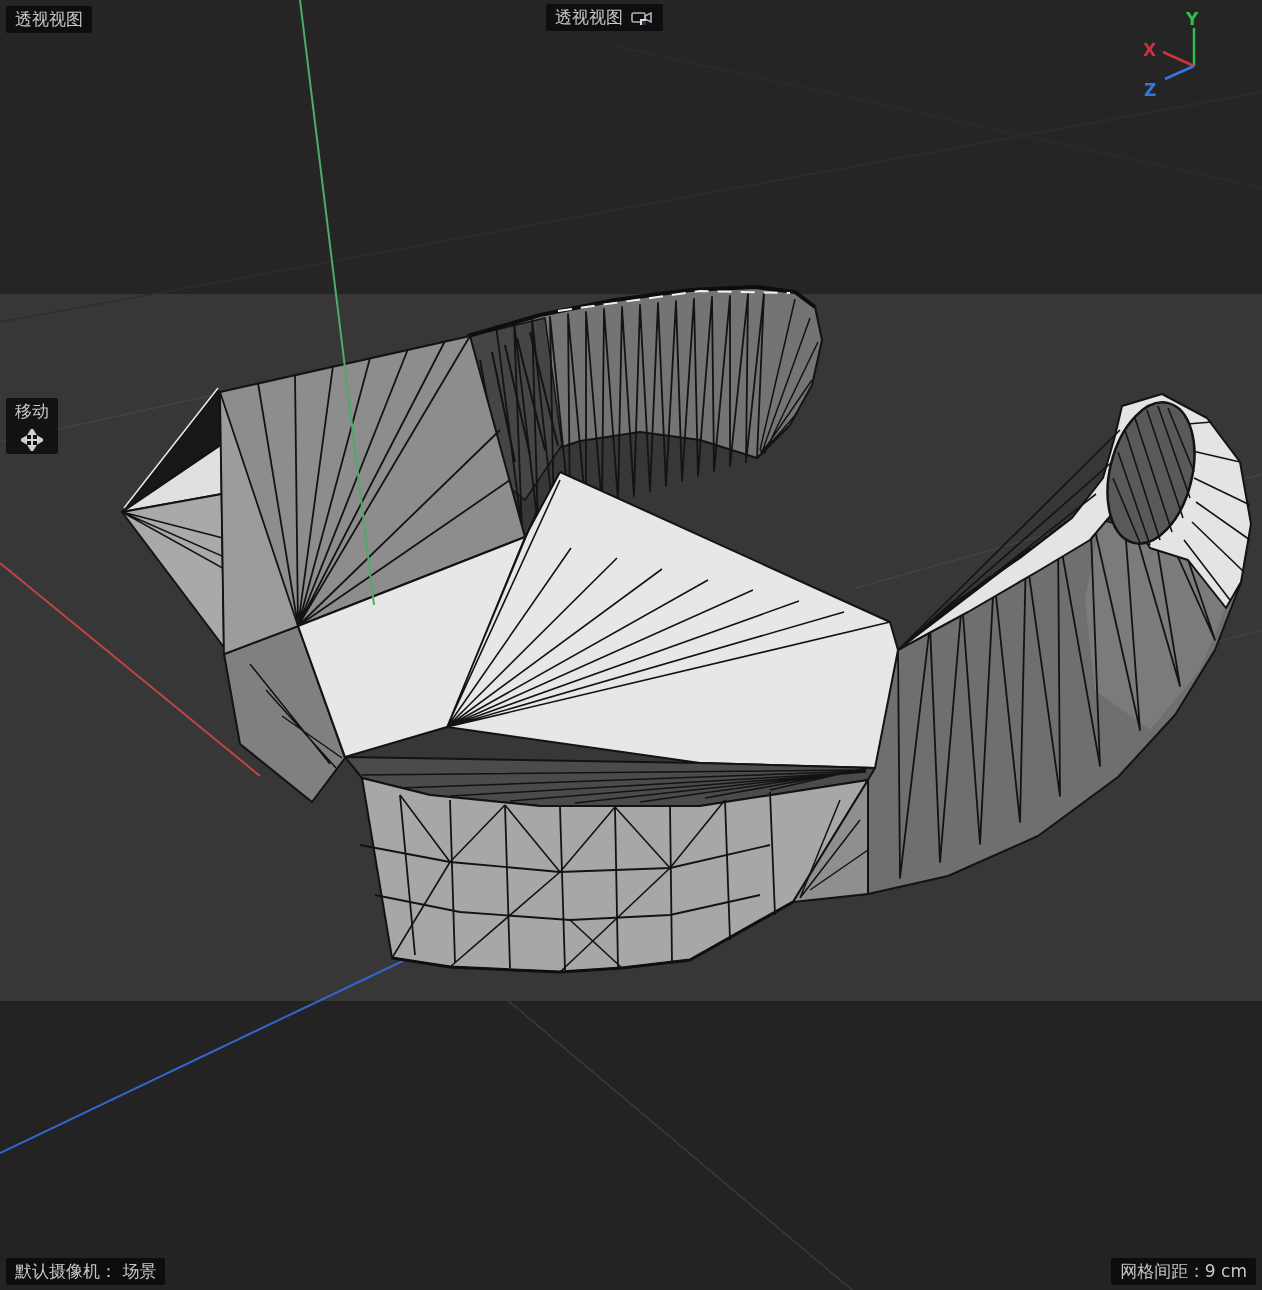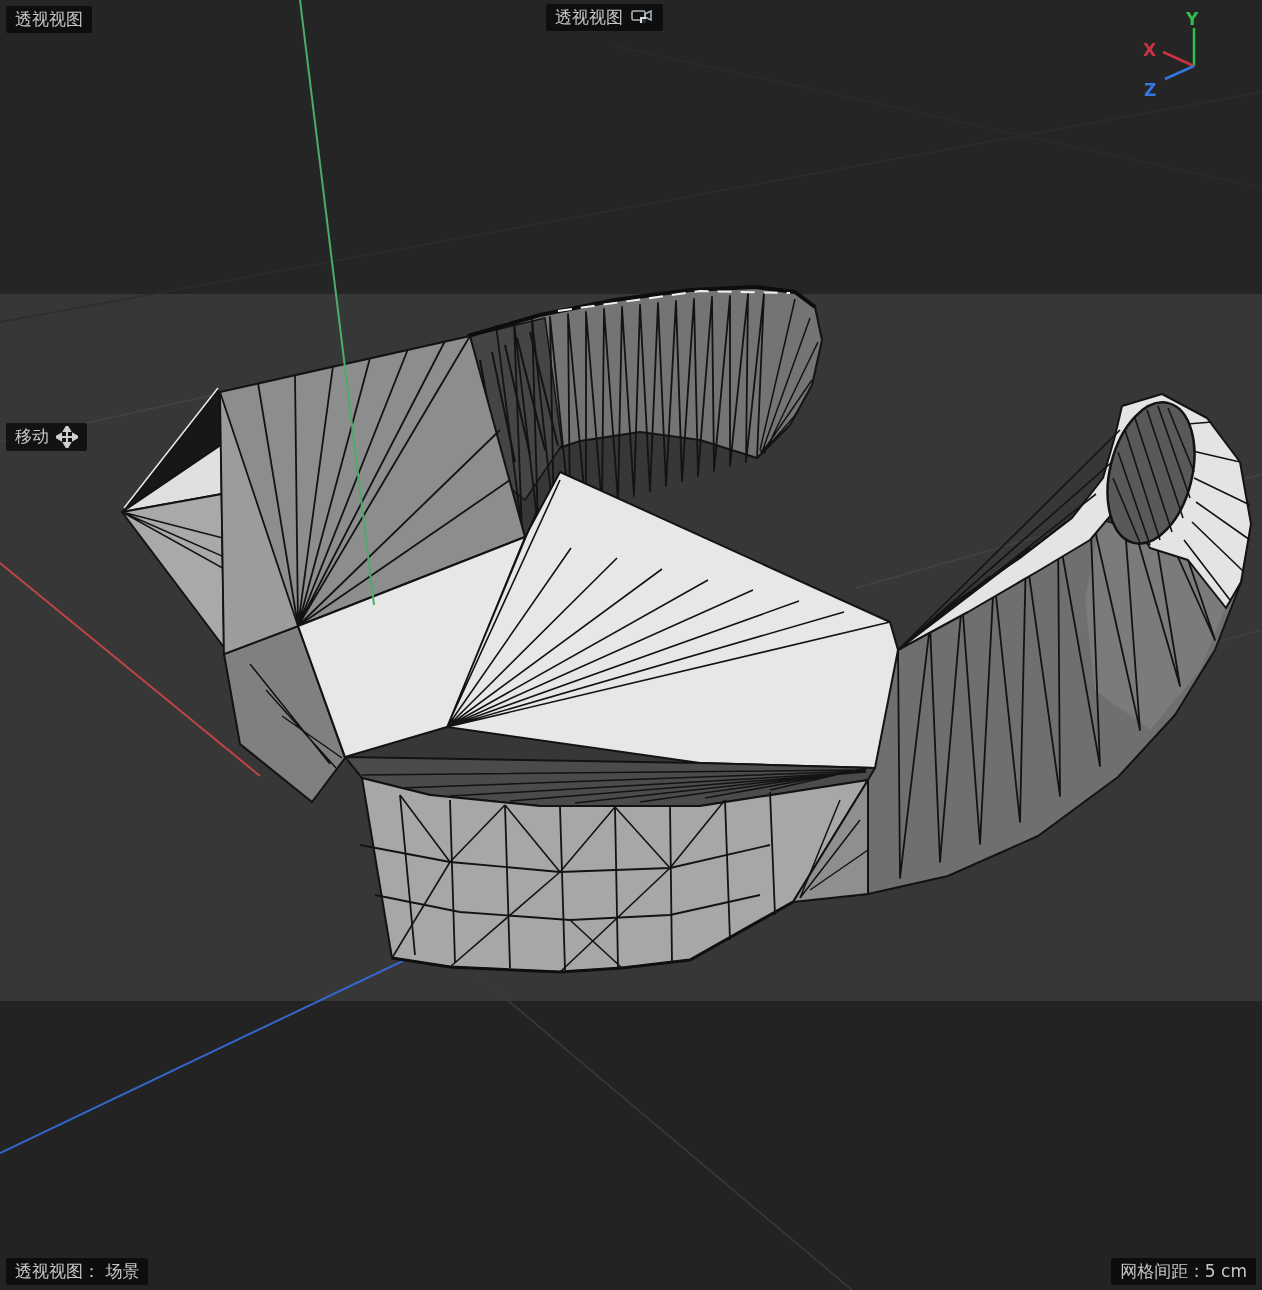--- a/index.html
+++ b/index.html
@@ -12,26 +12,26 @@
   .bg-bottom{top:1001px;height:289px;background:#232323;}
   #scene{position:absolute;left:0;top:0;}
   .hud-badge{
     position:absolute;
     background:rgba(8,8,8,0.78);
     color:#c6c6c6;
     font-size:17px;
     line-height:21px;
     padding:3px 9px;
     border-radius:2px;
-    display:flex;align-items:flex-start;gap:7px;
+    display:flex;align-items:center;gap:7px;
     white-space:nowrap;
   }
   .badge-view{left:6px;top:6px;}
   .badge-camera{left:546px;top:4px;}
-  .badge-tool{left:6px;top:423px;}
+  .badge-tool{left:6px;top:398px;flex-direction:column;}
   .badge-transform{left:6px;top:1258px;}
   .badge-grid{right:6px;top:1258px;}
   .gizmo{position:absolute;left:1130px;top:0;width:126px;height:112px;}
   .gizmo text{font-family:"DejaVu Sans",sans-serif;font-size:17px;font-weight:bold;}
   .icon{display:inline-flex;align-items:center;}
 </style>
 </head>
 <body>
 
 <div class="bg-band bg-top"></div>
@@ -153,25 +153,25 @@
         <path d="M11,0 L14,5 L8,5 Z"></path>
         <path d="M11,22 L14,17 L8,17 Z"></path>
         <path d="M0,11 L5,8 L5,14 Z"></path>
         <path d="M22,11 L17,8 L17,14 Z"></path>
       </g>
     </svg>
   </span>
 </div>
 
 <div class="hud-badge badge-transform">
-  <span>透视视图： 场景</span>
+  <span>默认摄像机： 场景</span>
 </div>
 
 <div class="hud-badge badge-grid">
-  <span>网格间距 : 5 cm</span>
+  <span>网格间距 : 9 cm</span>
 </div>
 
 <svg class="gizmo" viewBox="0 0 126 112">
   <g stroke-width="2.5" fill="none">
     <line x1="64" y1="66" x2="64" y2="28" stroke="#2fbf4f"></line>
     <line x1="64" y1="66" x2="33" y2="52" stroke="#cc3340"></line>
     <line x1="64" y1="66" x2="35" y2="79" stroke="#3577de"></line>
   </g>
   <text x="56" y="25" fill="#2fbf4f">Y</text>
   <text x="13" y="56" fill="#cc3340">X</text>

